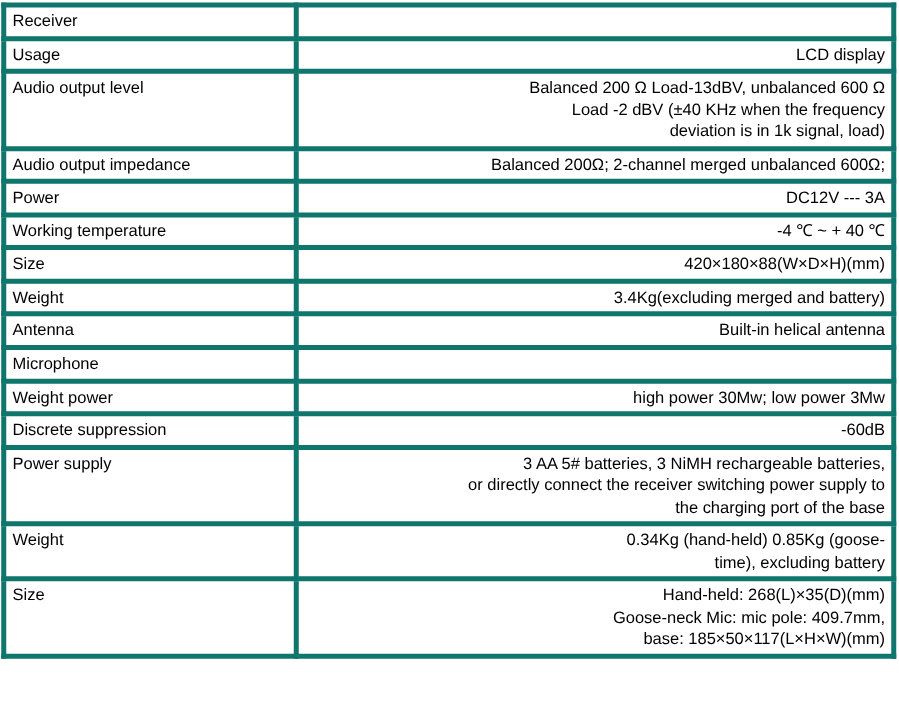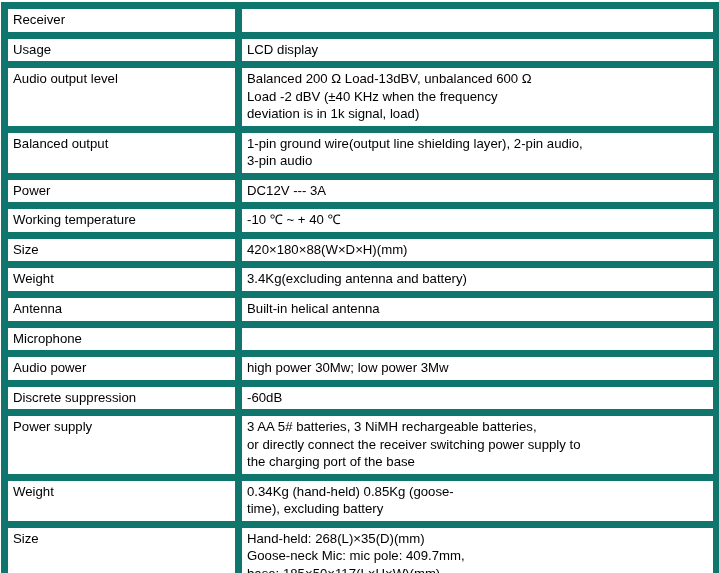--- a/index.html
+++ b/index.html
@@ -16,30 +16,31 @@
   }
   .spec-table {
     border-collapse: collapse;
     width: 716px;
     margin: 2px 0 0 1px;
     table-layout: fixed;
     font-size: 13.2px;
     line-height: 1.33;
   }
   .spec-table td {
-    border: 7px solid #0f766e;
+    border: 4px solid #0f766e;
     padding: 2px 5px 3px 5px;
     vertical-align: top;
     word-wrap: break-word;
   }
   .col-label {
     width: 234px;
   }
   .col-value {
     width: 478px;
+    text-align: right;
   }
   .cell-text {
     display: block;
     white-space: pre-line;
   }
 </style>
 </head>
 <body>
 
 <table class="spec-table">
@@ -69,78 +70,77 @@
           <span class="cell-text">Audio output level</span>
         </td>
       <td class="col-value">
           <span class="cell-text">Balanced 200 Ω Load-13dBV, unbalanced 600 Ω
 Load -2 dBV (±40 KHz when the frequency
 deviation is in 1k signal, load)</span>
         </td>
     </tr>
     <tr>
       <td class="col-label">
-          <span class="cell-text">Balanced output</span>
+          <span class="cell-text">Audio output impedance</span>
         </td>
       <td class="col-value">
-          <span class="cell-text">1-pin ground wire(output line shielding layer), 2-pin audio,
-3-pin audio</span>
+          <span class="cell-text">Balanced 200Ω; 2-channel merged unbalanced 600Ω;</span>
         </td>
     </tr>
     <tr>
       <td class="col-label">
           <span class="cell-text">Power</span>
         </td>
       <td class="col-value">
           <span class="cell-text">DC12V --- 3A</span>
         </td>
     </tr>
     <tr>
       <td class="col-label">
           <span class="cell-text">Working temperature</span>
         </td>
       <td class="col-value">
-          <span class="cell-text">-10 ℃ ~ + 40 ℃</span>
+          <span class="cell-text">-4 ℃ ~ + 40 ℃</span>
         </td>
     </tr>
     <tr>
       <td class="col-label">
           <span class="cell-text">Size</span>
         </td>
       <td class="col-value">
           <span class="cell-text">420×180×88(W×D×H)(mm)</span>
         </td>
     </tr>
     <tr>
       <td class="col-label">
           <span class="cell-text">Weight</span>
         </td>
       <td class="col-value">
-          <span class="cell-text">3.4Kg(excluding antenna and battery)</span>
+          <span class="cell-text">3.4Kg(excluding merged and battery)</span>
         </td>
     </tr>
     <tr>
       <td class="col-label">
           <span class="cell-text">Antenna</span>
         </td>
       <td class="col-value">
           <span class="cell-text">Built-in helical antenna</span>
         </td>
     </tr>
     <tr>
       <td class="col-label">
           <span class="cell-text">Microphone</span>
         </td>
       <td class="col-value">
           <span class="cell-text"></span>
         </td>
     </tr>
     <tr>
       <td class="col-label">
-          <span class="cell-text">Audio power</span>
+          <span class="cell-text">Weight power</span>
         </td>
       <td class="col-value">
           <span class="cell-text">high power 30Mw; low power 3Mw</span>
         </td>
     </tr>
     <tr>
       <td class="col-label">
           <span class="cell-text">Discrete suppression</span>
         </td>
       <td class="col-value">

